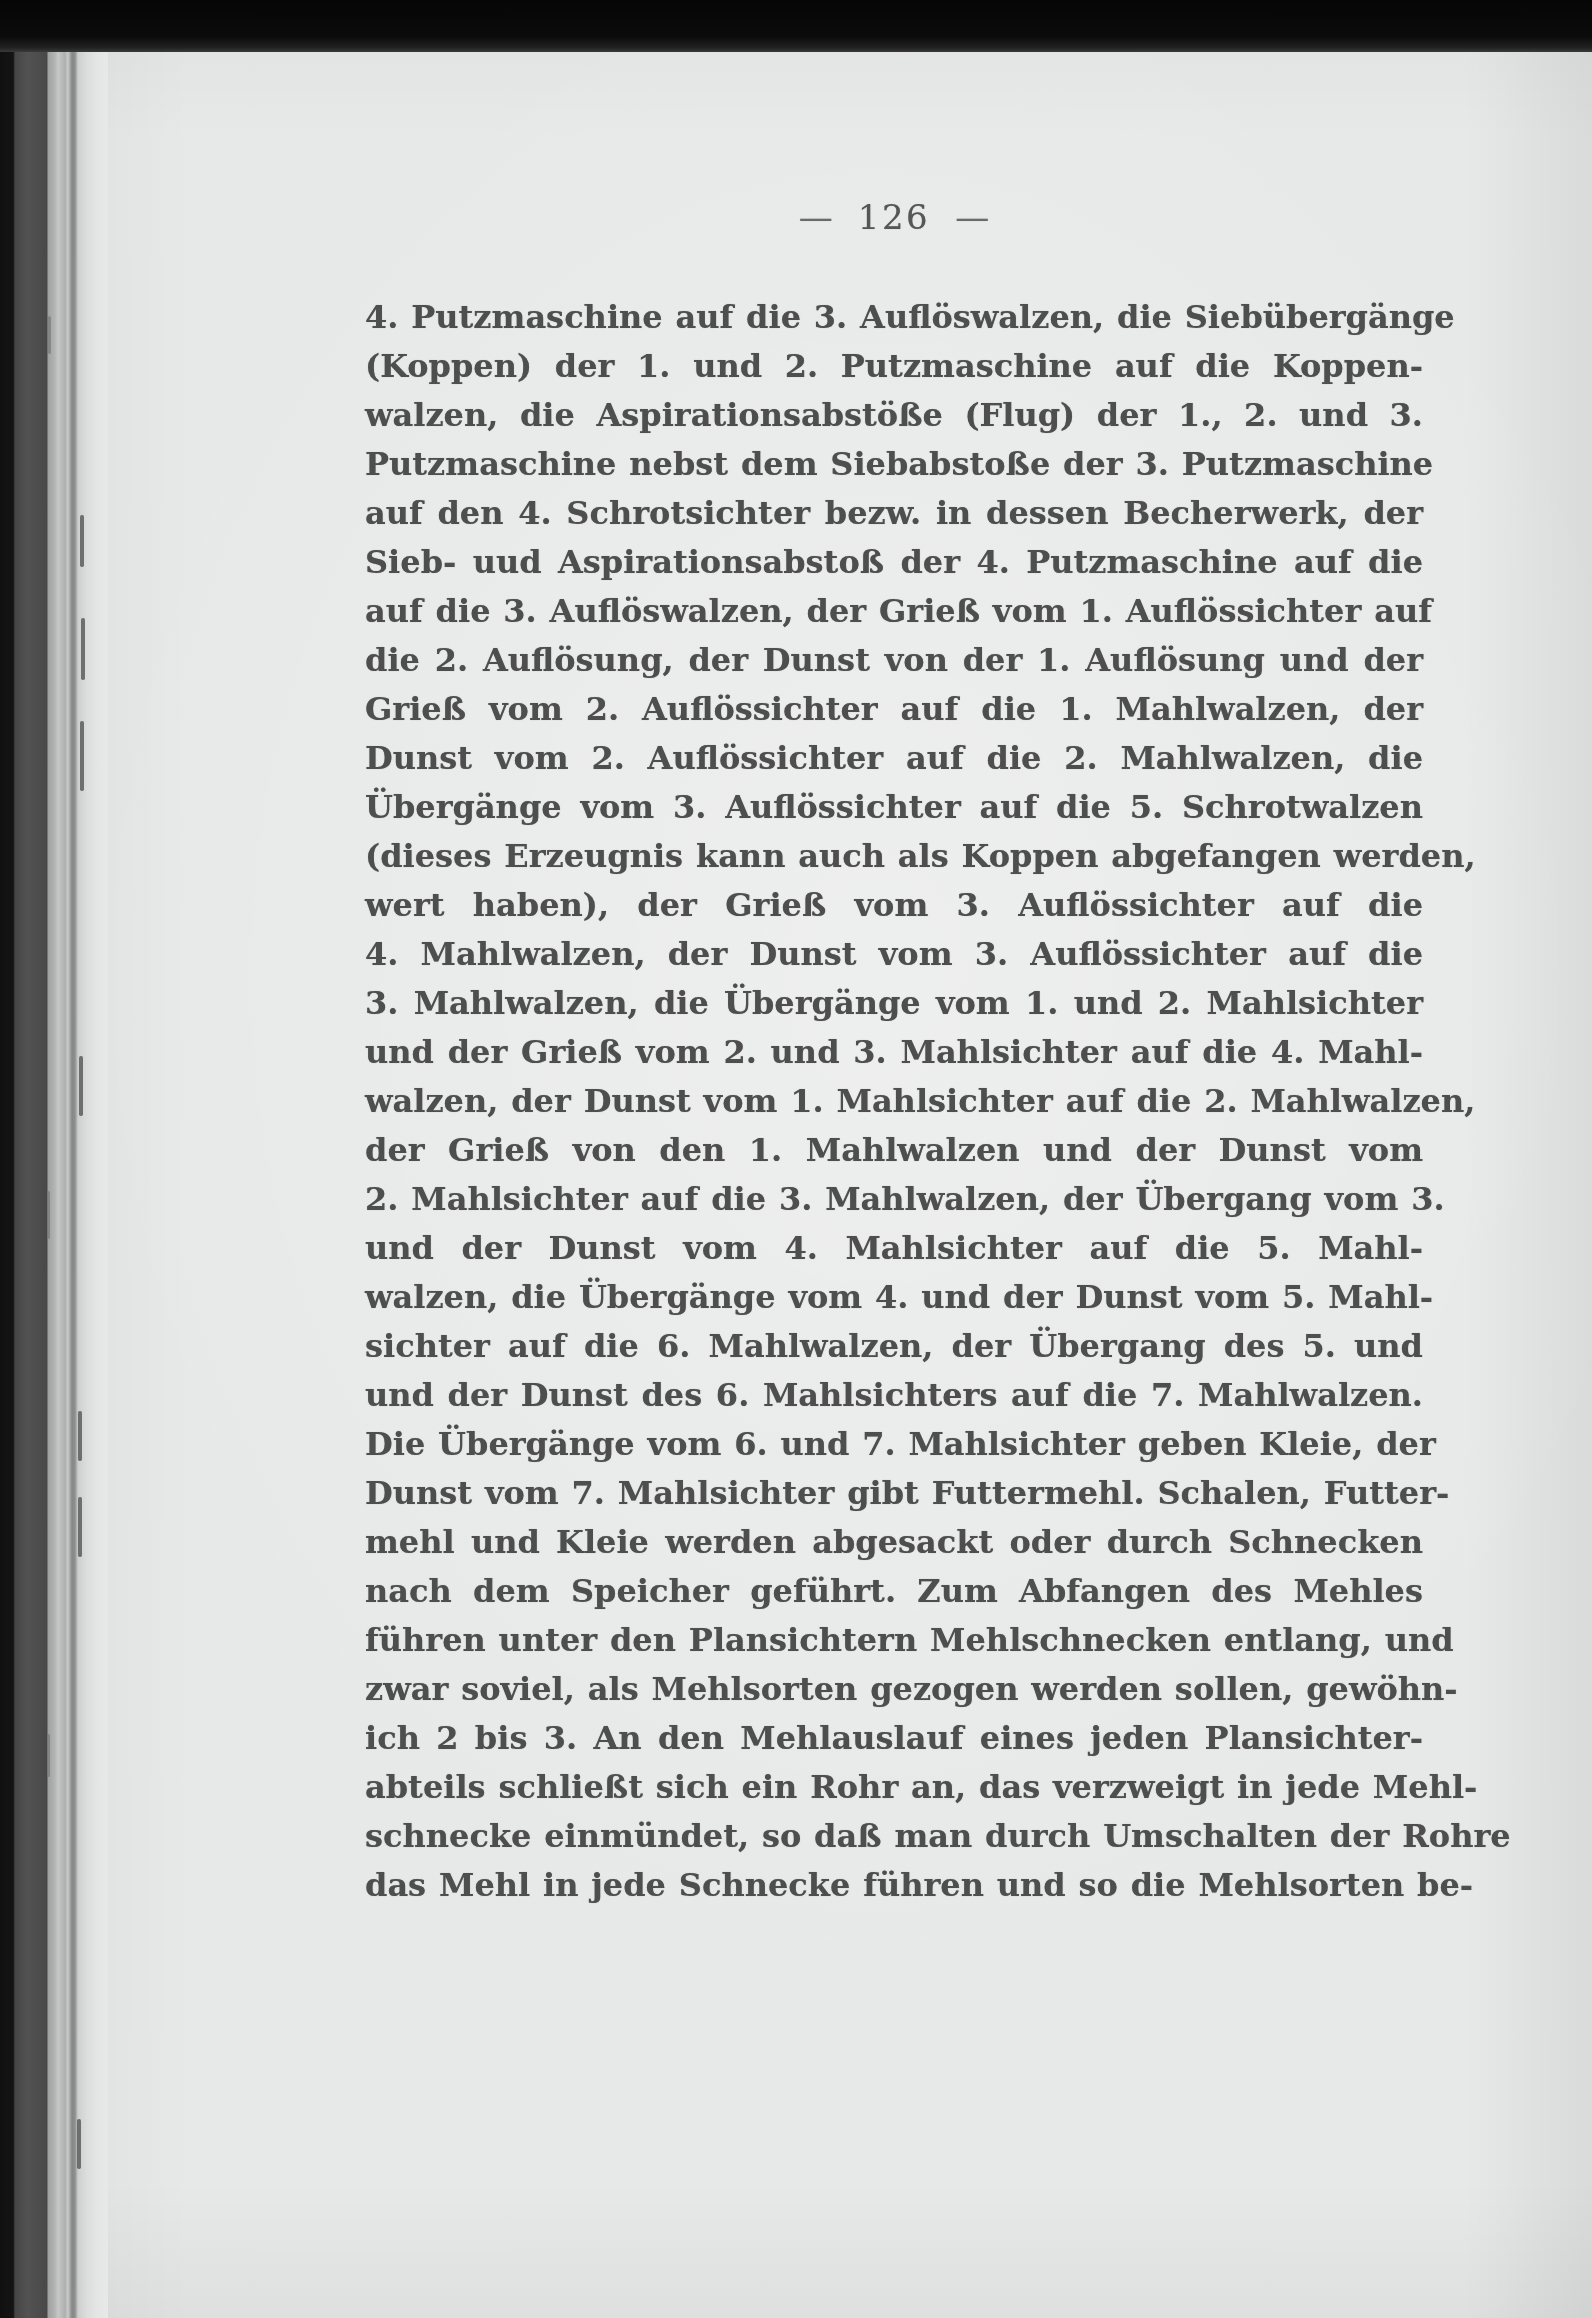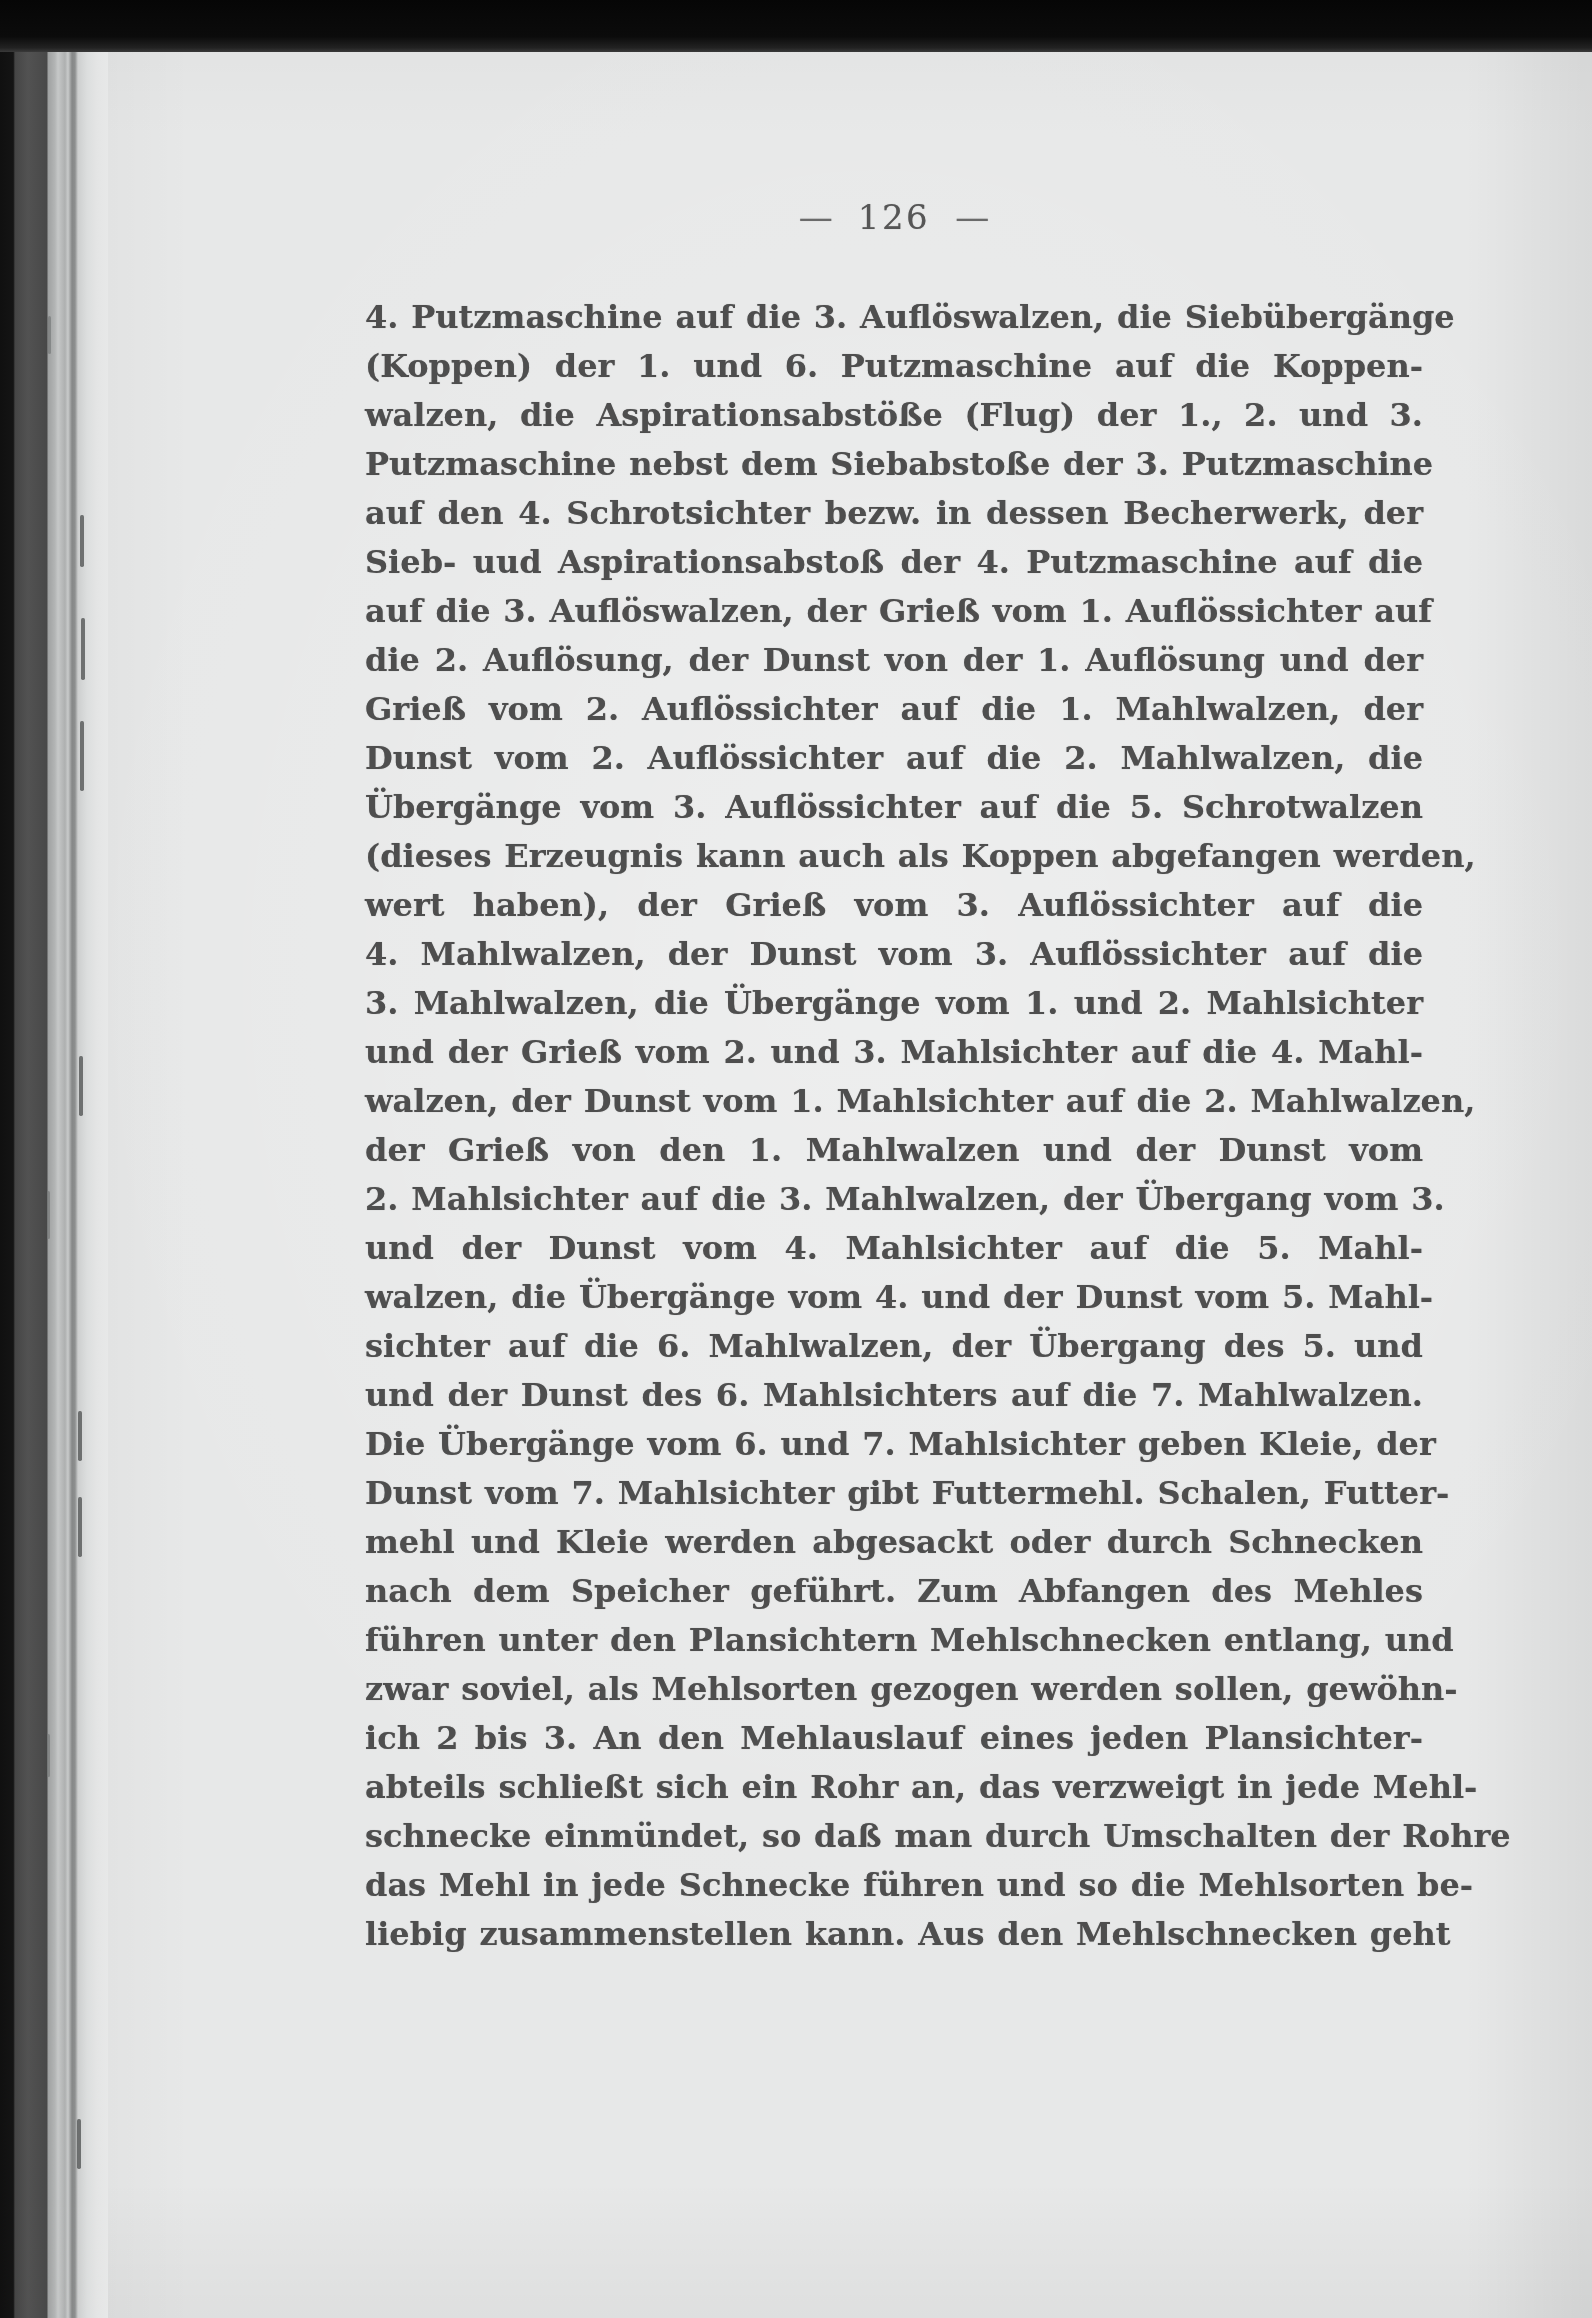--- a/index.html
+++ b/index.html
@@ -98,21 +98,21 @@
 <div class="scan">
 
   <div class="page">
 
     <div class="page-header">
       <span class="dash">—</span><span class="pnum">126</span><span class="dash">—</span>
     </div>
 
     <div class="text-block">
         <div class="line">4. Putzmaschine auf die 3. Auflöswalzen, die Siebübergänge</div>
-        <div class="line">(Koppen) der 1. und 6. Putzmaschine auf die Koppen-</div>
+        <div class="line">(Koppen) der 1. und 2. Putzmaschine auf die Koppen-</div>
         <div class="line">walzen, die Aspirationsabstöße (Flug) der 1., 2. und 3.</div>
         <div class="line">Putzmaschine nebst dem Siebabstoße der 3. Putzmaschine</div>
         <div class="line">auf den 4. Schrotsichter bezw. in dessen Becherwerk, der</div>
         <div class="line">Sieb- uud Aspirationsabstoß der 4. Putzmaschine auf die</div>
         <div class="line">auf die 3. Auflöswalzen, der Grieß vom 1. Auflössichter auf</div>
         <div class="line">die 2. Auflösung, der Dunst von der 1. Auflösung und der</div>
         <div class="line">Grieß vom 2. Auflössichter auf die 1. Mahlwalzen, der</div>
         <div class="line">Dunst vom 2. Auflössichter auf die 2. Mahlwalzen, die</div>
         <div class="line">Übergänge vom 3. Auflössichter auf die 5. Schrotwalzen</div>
         <div class="line">(dieses Erzeugnis kann auch als Koppen abgefangen werden,</div>
@@ -130,21 +130,20 @@
         <div class="line">Die Übergänge vom 6. und 7. Mahlsichter geben Kleie, der</div>
         <div class="line">Dunst vom 7. Mahlsichter gibt Futtermehl.  Schalen, Futter-</div>
         <div class="line">mehl und Kleie werden abgesackt oder durch Schnecken</div>
         <div class="line">nach dem Speicher geführt.  Zum Abfangen des Mehles</div>
         <div class="line">führen unter den Plansichtern Mehlschnecken entlang, und</div>
         <div class="line">zwar soviel, als Mehlsorten gezogen werden sollen, gewöhn-</div>
         <div class="line">ich 2 bis 3.  An den Mehlauslauf eines jeden Plansichter-</div>
         <div class="line">abteils schließt sich ein Rohr an, das verzweigt in jede Mehl-</div>
         <div class="line">schnecke einmündet, so daß man durch Umschalten der Rohre</div>
         <div class="line">das Mehl in jede Schnecke führen und so die Mehlsorten be-</div>
-        <div class="line">liebig zusammenstellen kann.  Aus den Mehlschnecken geht</div>
       </div>
 
   </div>
 
   <div class="binding">
     <div class="gutter-mark" style="left:80px; top:515px;  height:52px;"></div>
     <div class="gutter-mark" style="left:81px; top:618px;  height:62px;"></div>
     <div class="gutter-mark" style="left:80px; top:721px;  height:70px;"></div>
     <div class="gutter-mark col2" style="left:48px; top:316px;  height:38px;"></div>
     <div class="gutter-mark" style="left:79px; top:1056px; height:60px;"></div>

